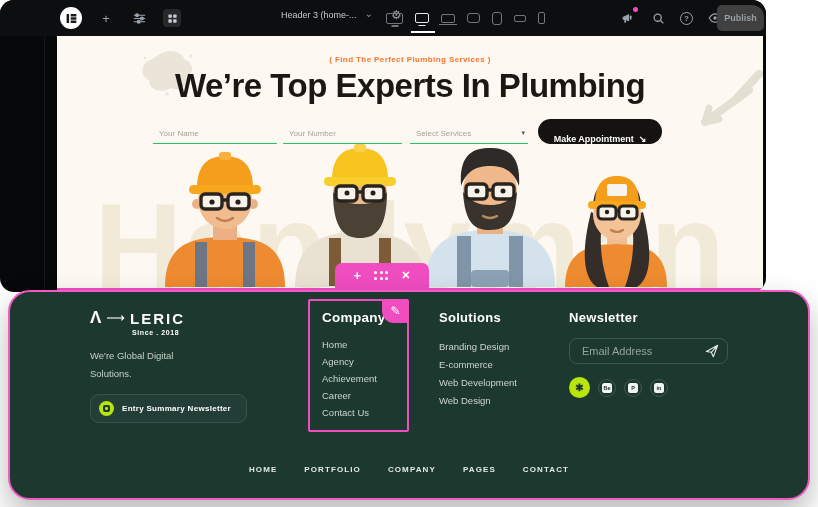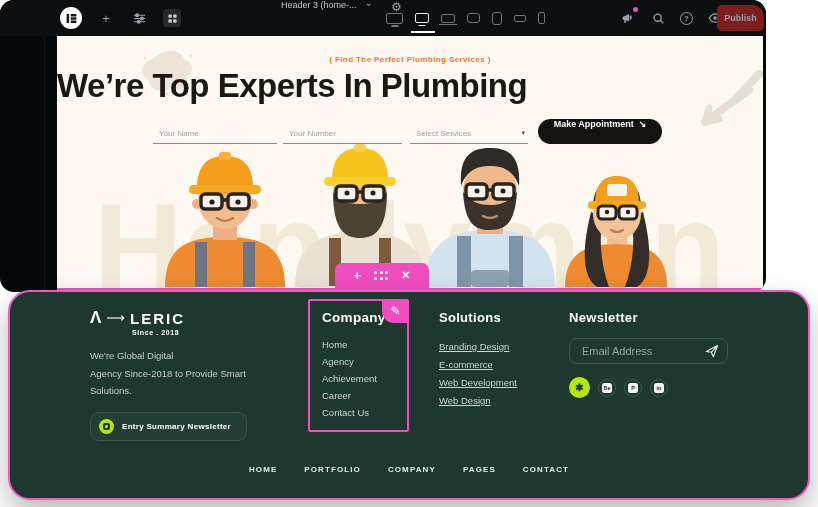--- a/index.html
+++ b/index.html
@@ -6,59 +6,59 @@
   html,body { width:818px; height:507px; background:#ffffff; font-family:"Liberation Sans", sans-serif; overflow:hidden; }
   .stage { position:relative; width:818px; height:507px; }
 
   
   .window { position:absolute; left:0; top:0; width:766px; height:292px; background:#070809; border-radius:14px; overflow:hidden; }
   .topbar { position:absolute; left:0; top:0; right:0; height:36px; background:#0d0e10; }
   .tb-left { position:absolute; left:60px; top:0; height:36px; display:flex; align-items:center; gap:15px; }
   .logo-circle { width:22px; height:22px; border-radius:50%; background:#ffffff; display:flex; align-items:center; justify-content:center; }
   .tb-icon { color:#9aa2ab; font-size:13px; line-height:1; display:flex; align-items:center; justify-content:center; width:18px; height:18px; }
   .tb-icon.boxed { background:#26282c; border-radius:4px; }
-  .tb-mid { position:absolute; left:281px; top:0; height:29px; display:flex; align-items:flex-start; gap:8px; color:#c3c9cf; font-size:9px; }
+  .tb-mid { position:absolute; left:281px; top:0; height:29px; display:flex; align-items:center; gap:8px; color:#c3c9cf; font-size:9px; }
   .tb-mid .chev { color:#8d949c; font-size:10px; margin-top:-3px; }
   .tb-mid .gear { margin-left:10px; color:#9aa2ab; font-size:12px; }
   .tb-devices { position:absolute; left:386px; top:0; height:36px; width:180px; display:flex; align-items:center; gap:12px; }
   .dev { position:relative; display:inline-block; border:1.5px solid #6f777f; }
   .dev.widescreen { width:17px; height:11px; border-radius:2px; }
   .dev.desktop { width:14px; height:10px; border-radius:2px; }
   .dev.widescreen::after,.dev.desktop::after { content:""; position:absolute; left:50%; transform:translateX(-50%); bottom:-4px; width:7px; height:1.5px; background:#6f777f; }
   .dev.laptop { width:14px; height:9px; border-radius:2px; }
   .dev.laptop::after { content:""; position:absolute; left:-3px; bottom:-3.5px; width:18px; height:1.5px; background:#6f777f; }
   .dev.tab-land { width:13px; height:10px; border-radius:3px; }
   .dev.tab-port { width:10px; height:13px; border-radius:3px; }
   .dev.mob-land { width:12px; height:7px; border-radius:2px; }
   .dev.mob-port { width:7px; height:12px; border-radius:2px; }
   .dev.active { border-color:#e6e9ec; }
   .dev.active::after { background:#e6e9ec; }
   .dev.active .underline { position:absolute; left:-5px; width:24px; bottom:-11px; height:2px; background:#ffffff; }
   .tb-right { position:absolute; left:618px; top:0; height:36px; display:flex; align-items:center; gap:13px; }
   .megaphone-wrap { position:relative; }
   .pink-dot { position:absolute; right:-2px; top:-2px; width:5px; height:5px; border-radius:50%; background:#f04dc0; }
   .q-circle { width:13px; height:13px; border:1.3px solid #9aa2ab; border-radius:50%; color:#9aa2ab; font-size:8px; font-weight:bold; display:flex; align-items:center; justify-content:center; }
-  .publish-btn { position:absolute; right:2px; top:5px; width:47px; height:26px; background:#7f1d1d; color:#979da4; font-size:9px; font-weight:bold; border:none; border-radius:5px 12px 5px 5px; font-family:"Liberation Sans",sans-serif; }
+  .publish-btn { position:absolute; right:2px; top:5px; width:47px; height:26px; background:#404040; color:#979da4; font-size:9px; font-weight:bold; border:none; border-radius:5px 12px 5px 5px; font-family:"Liberation Sans",sans-serif; }
   .guide-line { position:absolute; left:44px; top:36px; bottom:0; width:1px; background:#15171f; }
 
   
   .canvas { position:absolute; left:57px; top:36px; right:3px; bottom:0; background:#fdf9f2; overflow:hidden; }
   .splat { position:absolute; left:80px; top:10px; z-index:0; }
   .tagline { position:absolute; left:0; right:0; top:19px; text-align:center; color:#f4752c; font-size:8px; font-weight:bold; letter-spacing:.4px; z-index:1; }
-  .hero-title { position:absolute; left:0; right:0; top:31px; color:#1b1713; font-size:33px; font-weight:800; letter-spacing:-.5px; z-index:1; }
+  .hero-title { position:absolute; left:0; right:0; top:31px; text-align:center; color:#1b1713; font-size:33px; font-weight:800; letter-spacing:-.5px; z-index:1; }
   .decor-arrow { position:absolute; left:630px; top:32px; z-index:0; }
   .hero-form { position:absolute; left:0; top:86px; right:0; height:28px; z-index:2; }
   .field { position:absolute; height:22px; border-bottom:1px solid #22c55e; }
   .field input { width:100%; height:100%; border:none; outline:none; background:transparent; font-size:8px; color:#5d564b; padding:0 6px; font-family:"Liberation Sans",sans-serif; }
   .field input::placeholder { color:#a9a195; }
   .field.f1 { left:96px; width:124px; }
   .field.f2 { left:226px; width:119px; }
   .field.f3 { left:353px; width:118px; }
   .field .sel-chev { position:absolute; right:3px; top:7px; font-size:7px; color:#5c564c; }
-  .appt-btn { position:absolute; left:481px; top:-3px; width:124px; height:25px; border-radius:13px; background:#151310; color:#ffffff; border:none; font-size:9px; font-weight:bold; display:flex; align-items:flex-start; justify-content:center; gap:5px; font-family:"Liberation Sans",sans-serif; }
+  .appt-btn { position:absolute; left:481px; top:-3px; width:124px; height:25px; border-radius:13px; background:#151310; color:#ffffff; border:none; font-size:9px; font-weight:bold; display:flex; align-items:flex-end; justify-content:center; gap:5px; font-family:"Liberation Sans",sans-serif; }
   .watermark { position:absolute; left:50%; transform:translateX(-50%); top:150px; font-size:122px; line-height:1; font-weight:800; color:#f1ead9; white-space:nowrap; z-index:0; letter-spacing:1px; }
   .workers { position:absolute; left:calc(50% - 280px); top:106px; z-index:1; }
   .section-line { position:absolute; left:0; right:0; bottom:0; height:4px; background:#f04dc0; z-index:4; }
   .overlay-toolbar { position:absolute; left:278px; bottom:4px; width:94px; height:25px; background:#f04dc0; border-radius:7px 7px 0 0; display:flex; align-items:center; justify-content:center; gap:13px; z-index:5; }
   .ot-btn { color:#ffffff; font-size:13px; font-weight:bold; background:none; border:none; line-height:1; display:flex; align-items:center; font-family:"Liberation Sans",sans-serif; }
   .dots-grid { display:grid; grid-template-columns:repeat(3,3px); grid-template-rows:repeat(2,3px); gap:2.5px; }
   .dots-grid i { width:3px; height:3px; border-radius:50%; background:#ffffff; }
 
   
   .footer-panel { position:absolute; left:8px; top:290px; width:802px; height:210px; background:#1d382f; border:2px solid #f15ac5; border-radius:22px; z-index:10; box-shadow:0 14px 30px rgba(0,0,0,.28); }
@@ -78,21 +78,21 @@
   .flink { display:block; color:#ccd6cf; font-size:9.5px; text-decoration:none; }
 
   .company-box { position:absolute; left:298px; top:7px; width:101px; height:133px; border:2px solid #f04dc0; border-radius:2px; padding:9px 12px; }
   .company-box .col-heading { font-size:13.5px; }
   .company-box .links { margin-top:11px; }
   .company-box .flink { line-height:17px; }
   .edit-btn { position:absolute; top:-2px; right:-2px; width:27px; height:24px; background:#f04dc0; border:none; border-radius:0 4px 0 12px; color:#ffffff; font-size:12px; display:flex; align-items:center; justify-content:center; }
 
   .solutions-col { position:absolute; left:429px; top:18px; }
   .solutions-col .links { margin-top:13px; }
-  .solutions-col .flink { line-height:18px;text-decoration:underline; }
+  .solutions-col .flink { line-height:18px; }
 
   .newsletter-col { position:absolute; left:559px; top:18px; width:168px; }
   .email-wrap { position:relative; margin-top:13px; width:159px; height:26px; border:1px solid #3b574e; border-radius:8px; }
   .email-wrap input { width:100%; height:100%; background:transparent; border:none; outline:none; color:#cfd9d2; font-size:11px; padding:0 26px 0 12px; font-family:"Liberation Sans",sans-serif; }
   .email-wrap input::placeholder { color:#93a59c; }
   .send-btn { position:absolute; right:8px; top:5px; background:none; border:none; padding:0; }
   .socials { margin-top:13px; display:flex; align-items:center; gap:8px; }
   .soc { border-radius:50%; display:flex; align-items:center; justify-content:center; background:none; border:1px solid #3e5a51; width:18px; height:18px; padding:0; }
   .soc.lime { width:21px; height:21px; background:#b8e50c; border:none; color:#1d382f; font-size:10px; font-weight:bold; }
   .soc .sq { width:10px; height:10px; border-radius:2.5px; background:#f2f5f3; color:#21342d; font-size:5.5px; font-weight:bold; display:flex; align-items:center; justify-content:center; font-style:normal; }
@@ -326,21 +326,20 @@
 
     <div class="brand">
       <div class="logo-row">
         <span class="logo-lambda">Λ</span>
         <span class="logo-arrow">⟶</span>
         <span class="logo-text">LERIC</span>
       </div>
       <div class="since">Since . 2018</div>
       <div class="desc">
         <div>We're Global Digital</div>
-        <div>Agency Since-2018 to Provide Smart</div>
         <div>Solutions.</div>
       </div>
       <button class="worksheet-btn">
         <span class="ws-icon">
             <i></i>
           </span>
         <span>Entry Summary Newsletter</span>
       </button>
     </div>
 

